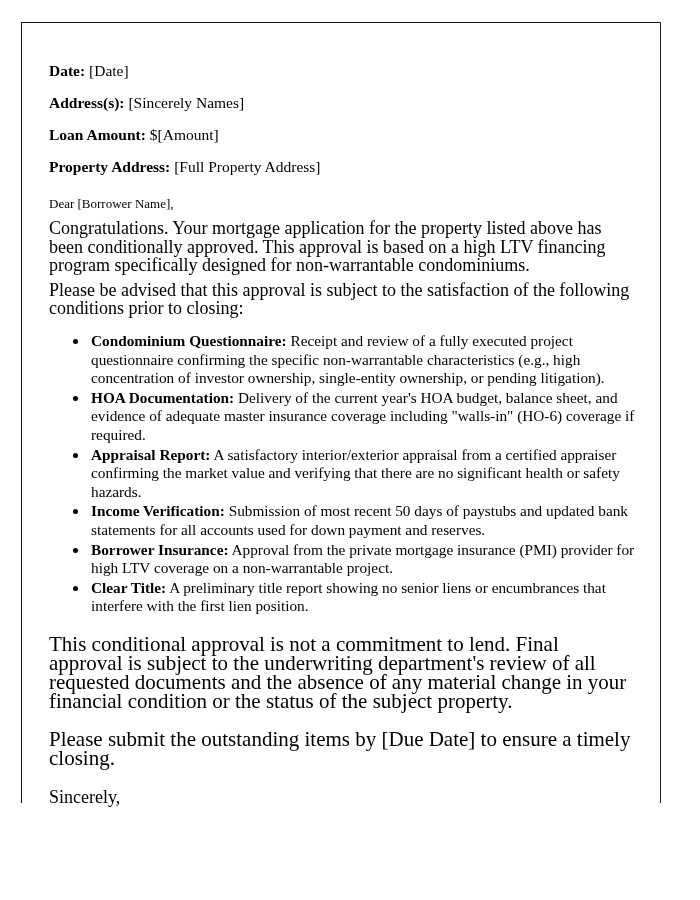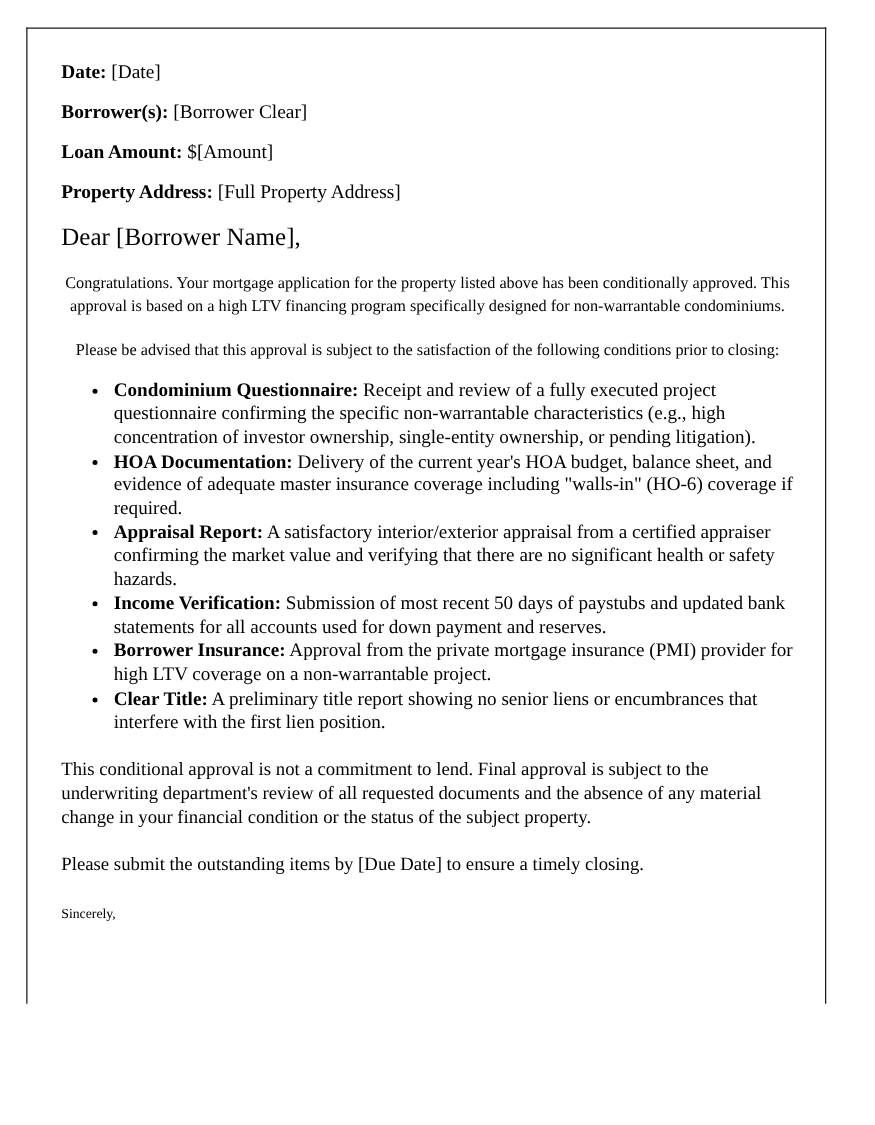--- a/index.html
+++ b/index.html
@@ -23,86 +23,86 @@
     border-left: 1.5px solid #1a1a1a;
     border-right: 1.5px solid #1a1a1a;
     border-top: 1.5px solid #1a1a1a;
     border-bottom: none;
     box-sizing: border-box;
     background: #ffffff;
   }
   #doc-body {
     position: absolute;
     left: 27px;
-    top: 26px;
+    top: 39px;
     width: 586px;
   }
   .field-line {
     font-size: 15.5px;
     line-height: 18px;
     margin: 0 0 14px 0;
     white-space: nowrap;
   }
   .field-label {
     font-weight: bold;
   }
   .field-value {
     font-weight: normal;
   }
   .salutation {
-    font-size: 20px;
+    font-size: 13px;
     line-height: 19px;
     margin: 18px 0 0 0;
   }
   .para {
-    font-size: 13px;
+    font-size: 18px;
     line-height: 18.6px;
-    margin: 17px 0 0 0;
-    text-align: center;
+    margin: 6px 0 0 0;
+    text-align: left;
   }
   ul.conditions {
     margin: 14px 0 0 0;
     padding: 0 0 0 40px;
     list-style-type: disc;
     font-family: Liberation Serif, serif;
   }
   ul.conditions li {
     font-size: 15.3px;
     line-height: 18.6px;
     margin: 0 0 1px 0;
     padding-left: 2px;
   }
   ul.conditions li .term {
     font-weight: bold;
   }
   .closing {
-    font-size: 15px;
+    font-size: 21px;
     line-height: 19px;
     margin: 19px 0 0 0;
   }
   .sincerely {
-    font-size: 11px;
+    font-size: 18px;
     line-height: 19px;
     margin: 20px 0 0 0;
   }
 </style>
 </head>
 <body>
 
 <div id="page-frame">
   <div id="doc-body">
 
     <div class="field-line">
       <span class="field-label">Date:</span>
       <span class="field-value">[Date]</span>
     </div>
 
     <div class="field-line">
-      <span class="field-label">Borrower(s):</span>
-      <span class="field-value">[Borrower Clear]</span>
+      <span class="field-label">Address(s):</span>
+      <span class="field-value">[Sincerely Names]</span>
     </div>
 
     <div class="field-line">
       <span class="field-label">Loan Amount:</span>
       <span class="field-value">$[Amount]</span>
     </div>
 
     <div class="field-line">
       <span class="field-label">Property Address:</span>
       <span class="field-value">[Full Property Address]</span>

